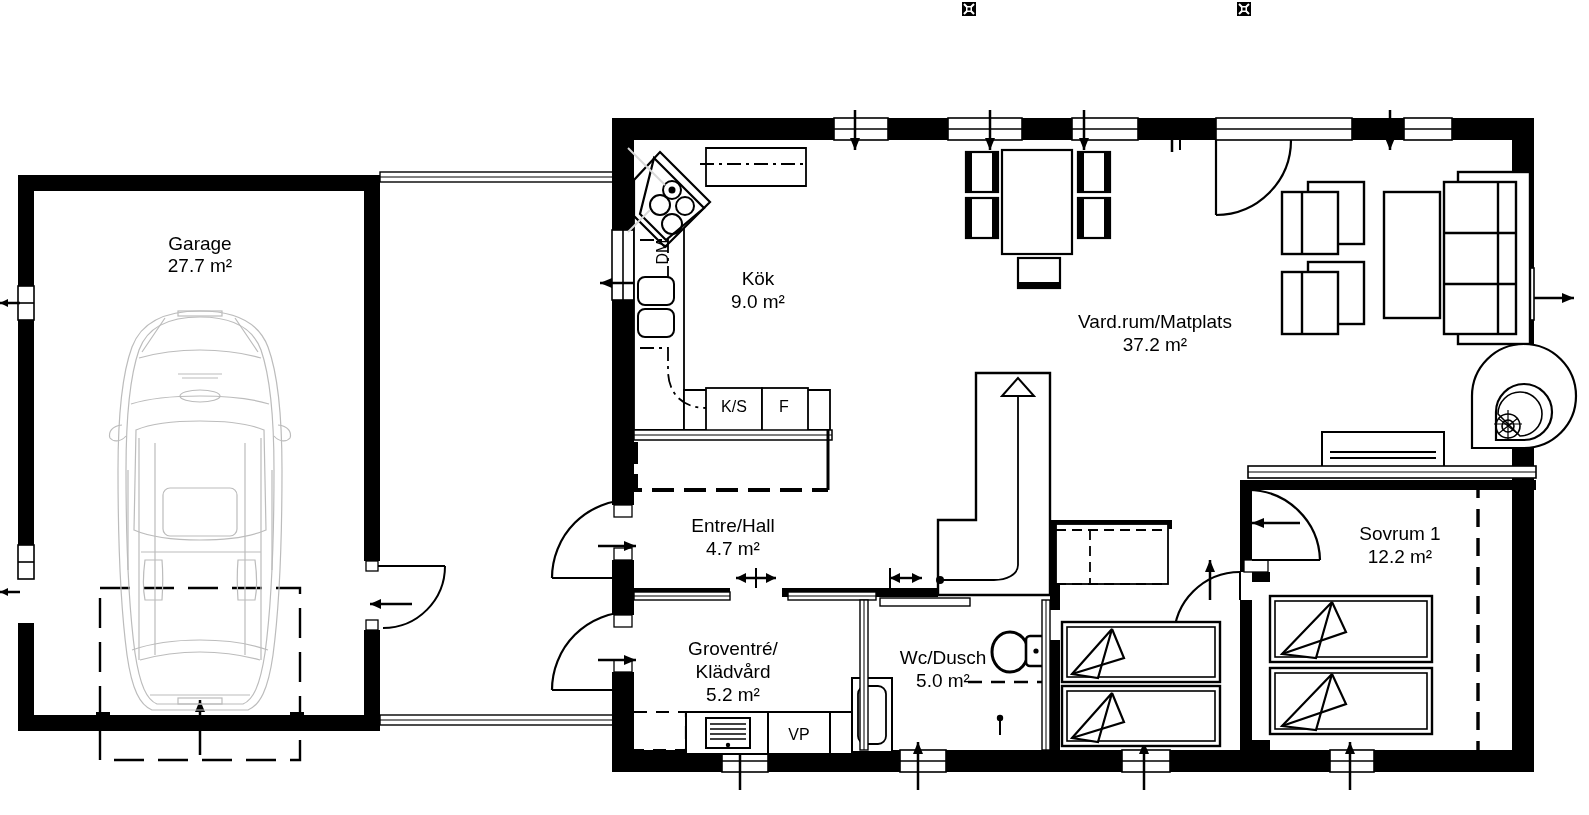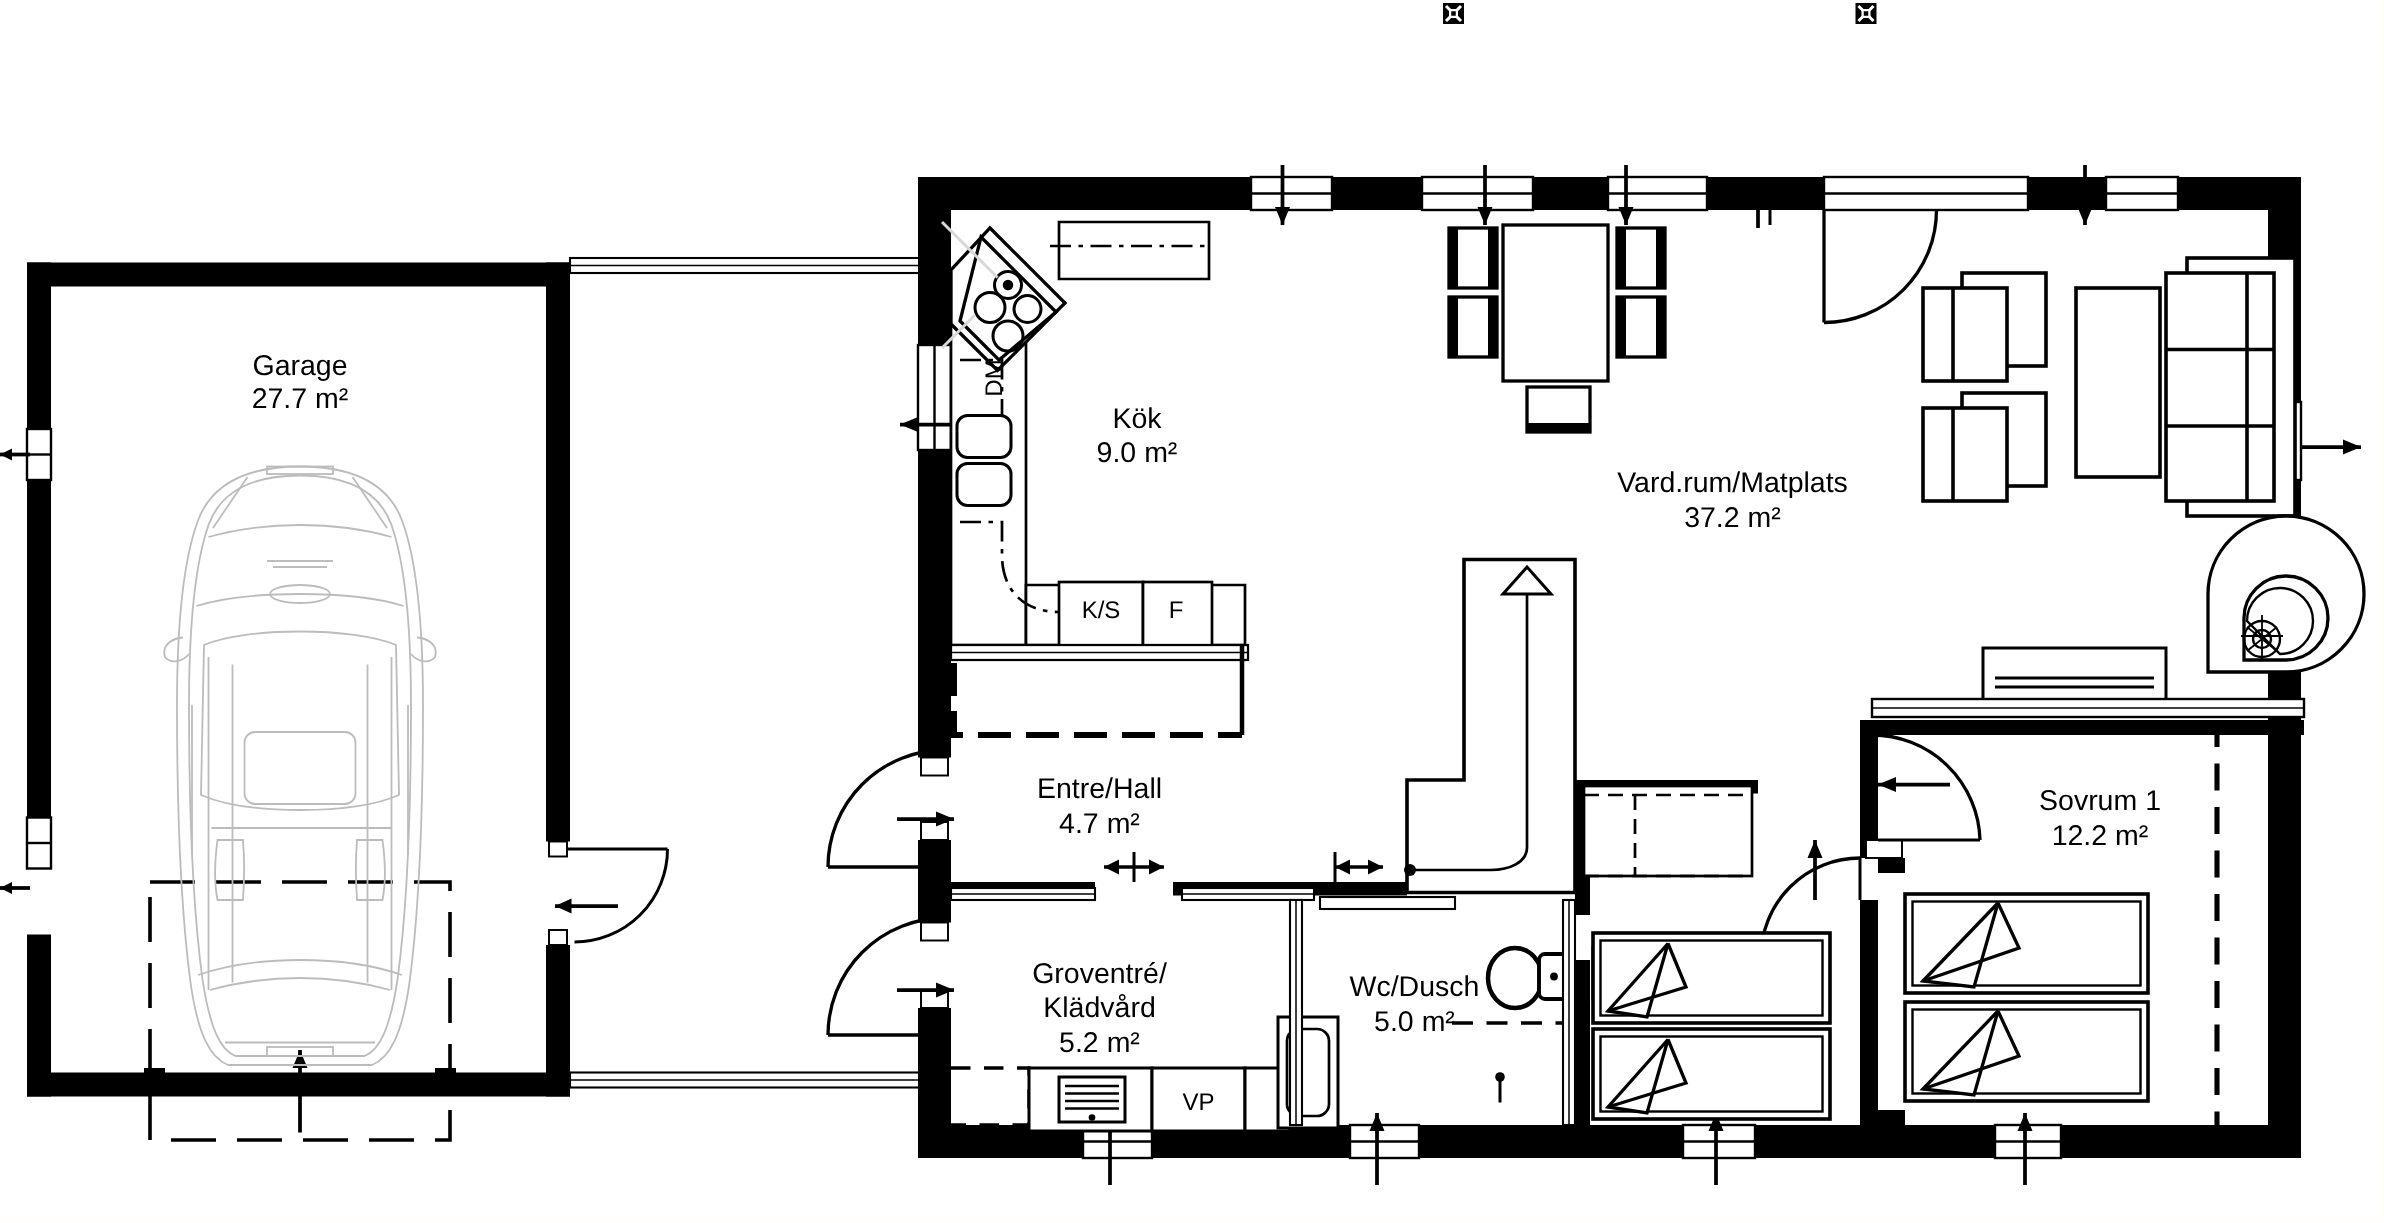--- a/index.html
+++ b/index.html
@@ -1,18 +1,18 @@
 <!DOCTYPE html>
 <html><head>
 <meta charset="utf-8">
 <style>
   html,body{margin:0;padding:0;background:#ffffff;}
   body{width:1589px;height:815px;overflow:hidden;
        font-family:"Liberation Sans",sans-serif;}
-  #stage{position:relative;width:1589px;height:815px;background:#fef9c3;}
+  #stage{position:relative;width:1589px;height:815px;background:#15803d;}
   svg{display:block;}
   .rmlabel{font-family:"Liberation Sans",sans-serif;font-size:19px;fill:#000;text-anchor:middle;}
   .rmarea{font-family:"Liberation Sans",sans-serif;font-size:19px;fill:#000;text-anchor:middle;}
   .applbl{font-family:"Liberation Sans",sans-serif;font-size:16px;fill:#000;text-anchor:middle;}
 </style>
 </head>
 <body>
 
 <div id="stage">
 <svg width="1589" height="815" viewBox="0 0 1589 815">

